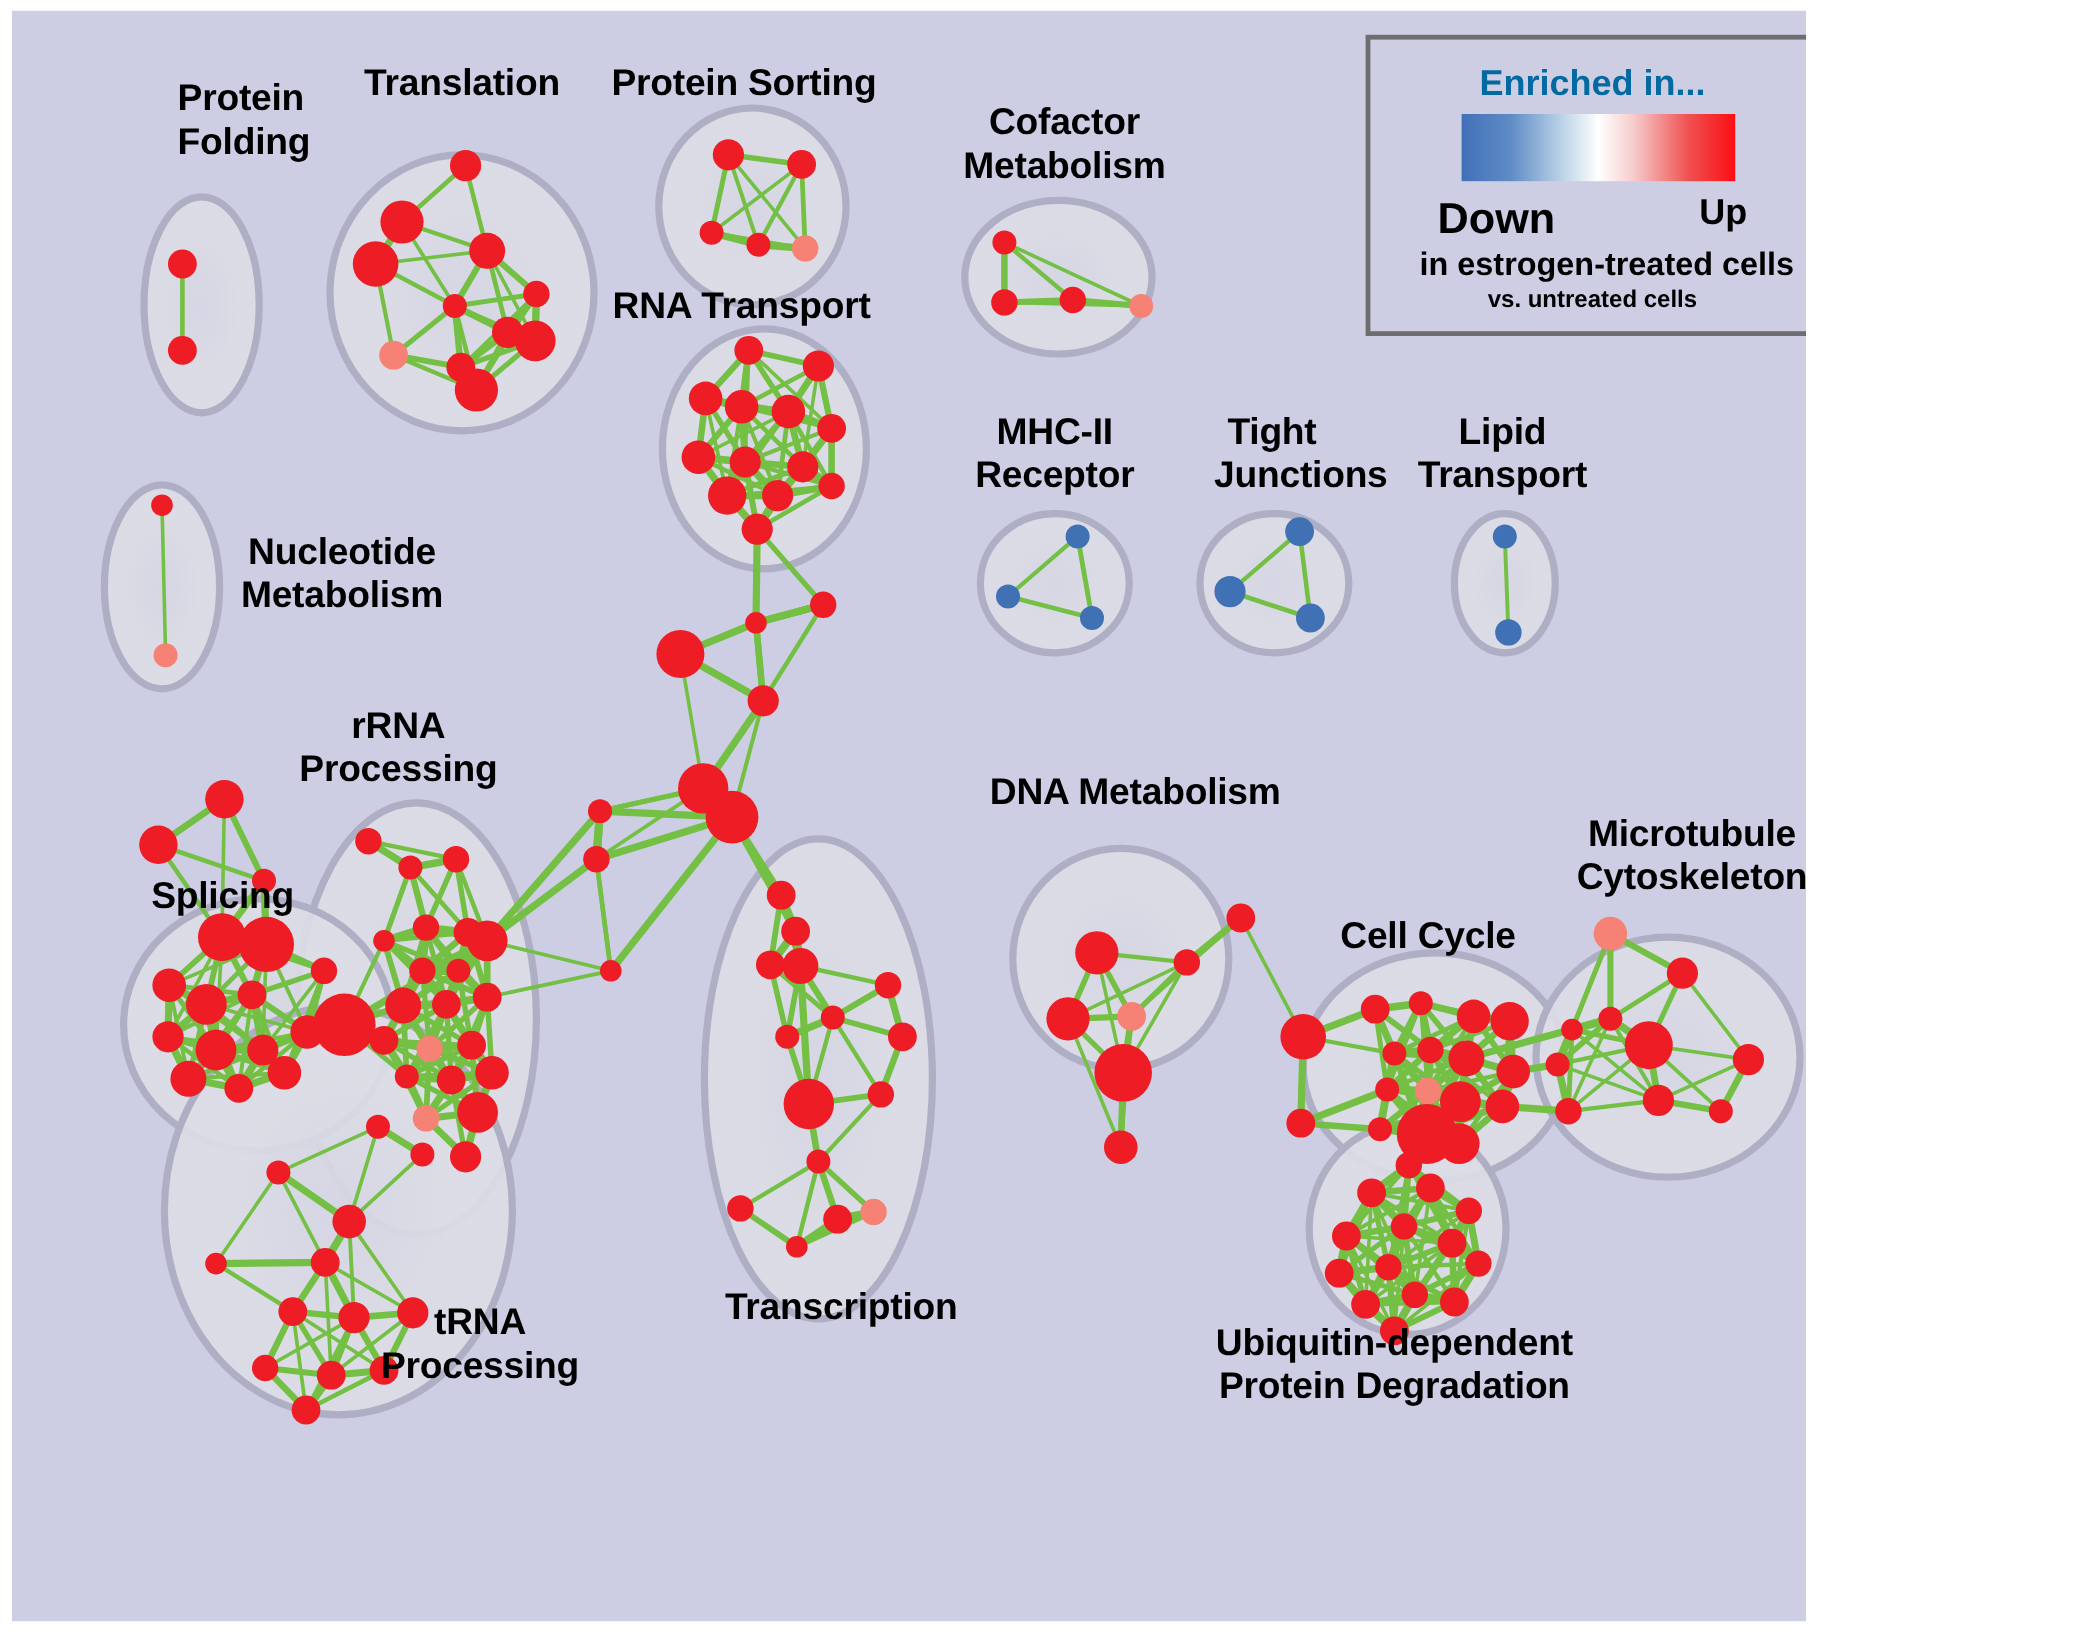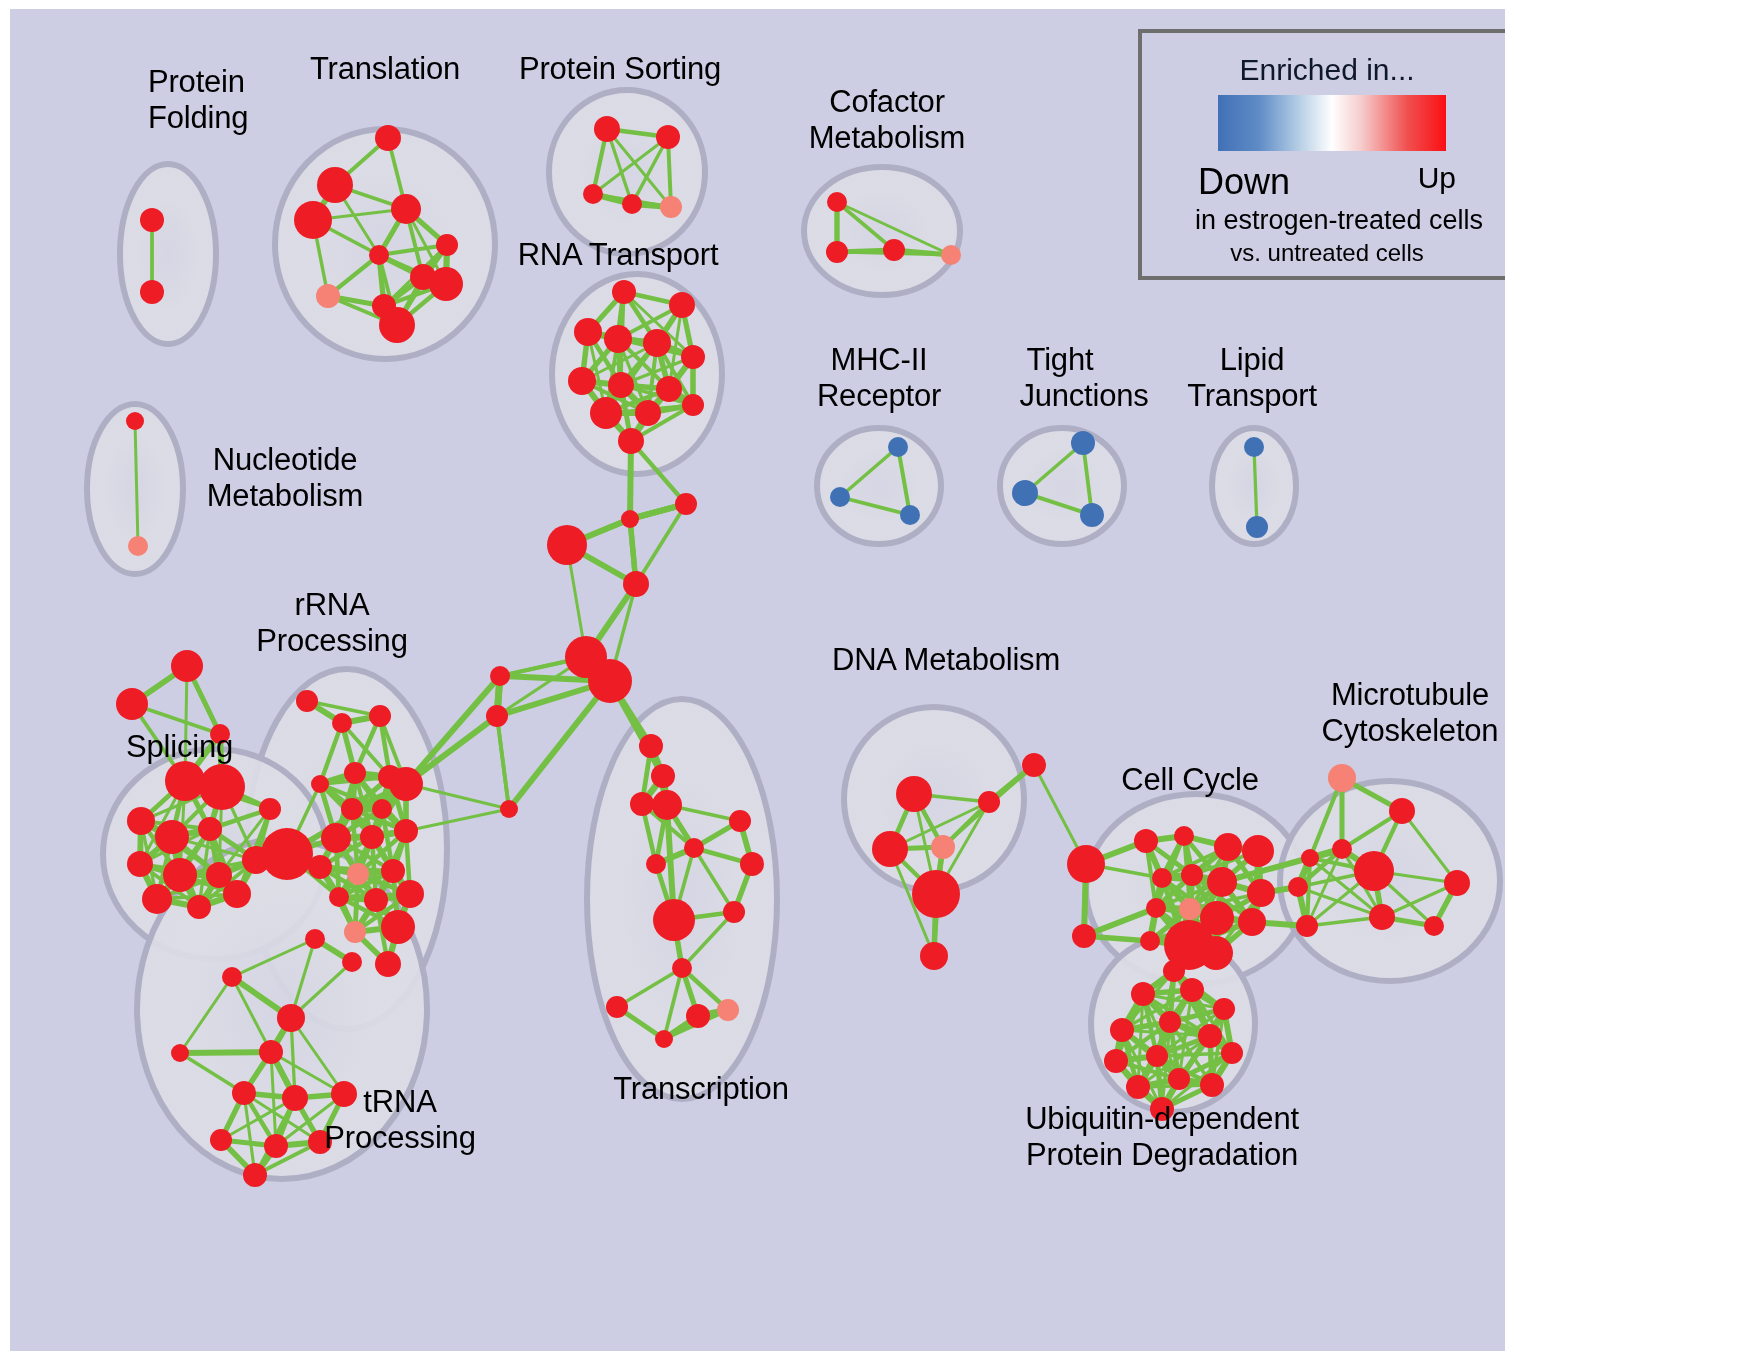--- a/index.html
+++ b/index.html
@@ -1,29 +1,29 @@
 <!DOCTYPE html>
 <html><head>
 <meta charset="utf-8">
 <title>Enrichment Map Network</title>
 <style>
   html,body{margin:0;padding:0;background:#ffffff;}
   body{width:1750px;height:1360px;font-family:"Liberation Sans",sans-serif;}
-  #canvas{position:absolute;left:10px;top:9px;width:1495px;height:1342px;background:#cdcee4;overflow:hidden;}
+  #canvas{position:absolute;left:10px;top:9px;width:1495px;height:1342px;background:#cdcee4;overflow:hidden;font-weight:bold;}
   #net{position:absolute;left:0;top:0;width:1730px;height:1342px;}
   .lbl{position:absolute;color:#000;font-family:"Liberation Sans",sans-serif;font-size:31px;line-height:36px;white-space:pre;letter-spacing:-0.2px;}
   .lbl.c{text-align:center;transform:translateX(-50%);}
   #legend{position:absolute;left:1128px;top:20px;width:378px;height:251px;background:#cdcee4;border:4px solid #6e6e6e;box-sizing:border-box;}
-  #legend .ttl{position:absolute;top:20px;left:0;width:100%;text-align:center;font-size:30px;color:#0f172a;}
+  #legend .ttl{position:absolute;top:20px;left:0;width:100%;text-align:center;font-size:30px;color:#0369a1;}
   #legend .bar{position:absolute;top:62px;left:76px;width:228px;height:56px;
      background:linear-gradient(to right,#4170b7 0%,#5f8cc6 18%,#b8d0e6 36%,#ffffff 50%,#f6cbcb 63%,#f05050 83%,#fa0f13 100%);}
   #legend .dn{position:absolute;top:128px;left:56px;font-size:36px;}
   #legend .up{position:absolute;top:128px;right:56px;font-size:30px;}
   #legend .s1{position:absolute;top:172px;left:12px;width:100%;text-align:center;font-size:27px;}
-  #legend .s2{position:absolute;top:206px;left:0;width:100%;text-align:center;font-size:24px;}
+  #legend .s2{position:absolute;top:206px;left:0;width:100%;text-align:center;font-size:20px;}
 </style>
 </head>
 <body>
 
 <div id="canvas">
 
   <svg id="net" viewBox="0 0 1730 1342" preserveAspectRatio="none">
     <defs>
       <radialGradient id="cg" cx="50%" cy="50%" r="55%">
         <stop offset="0%" stop-color="#d6d6e4"></stop>

